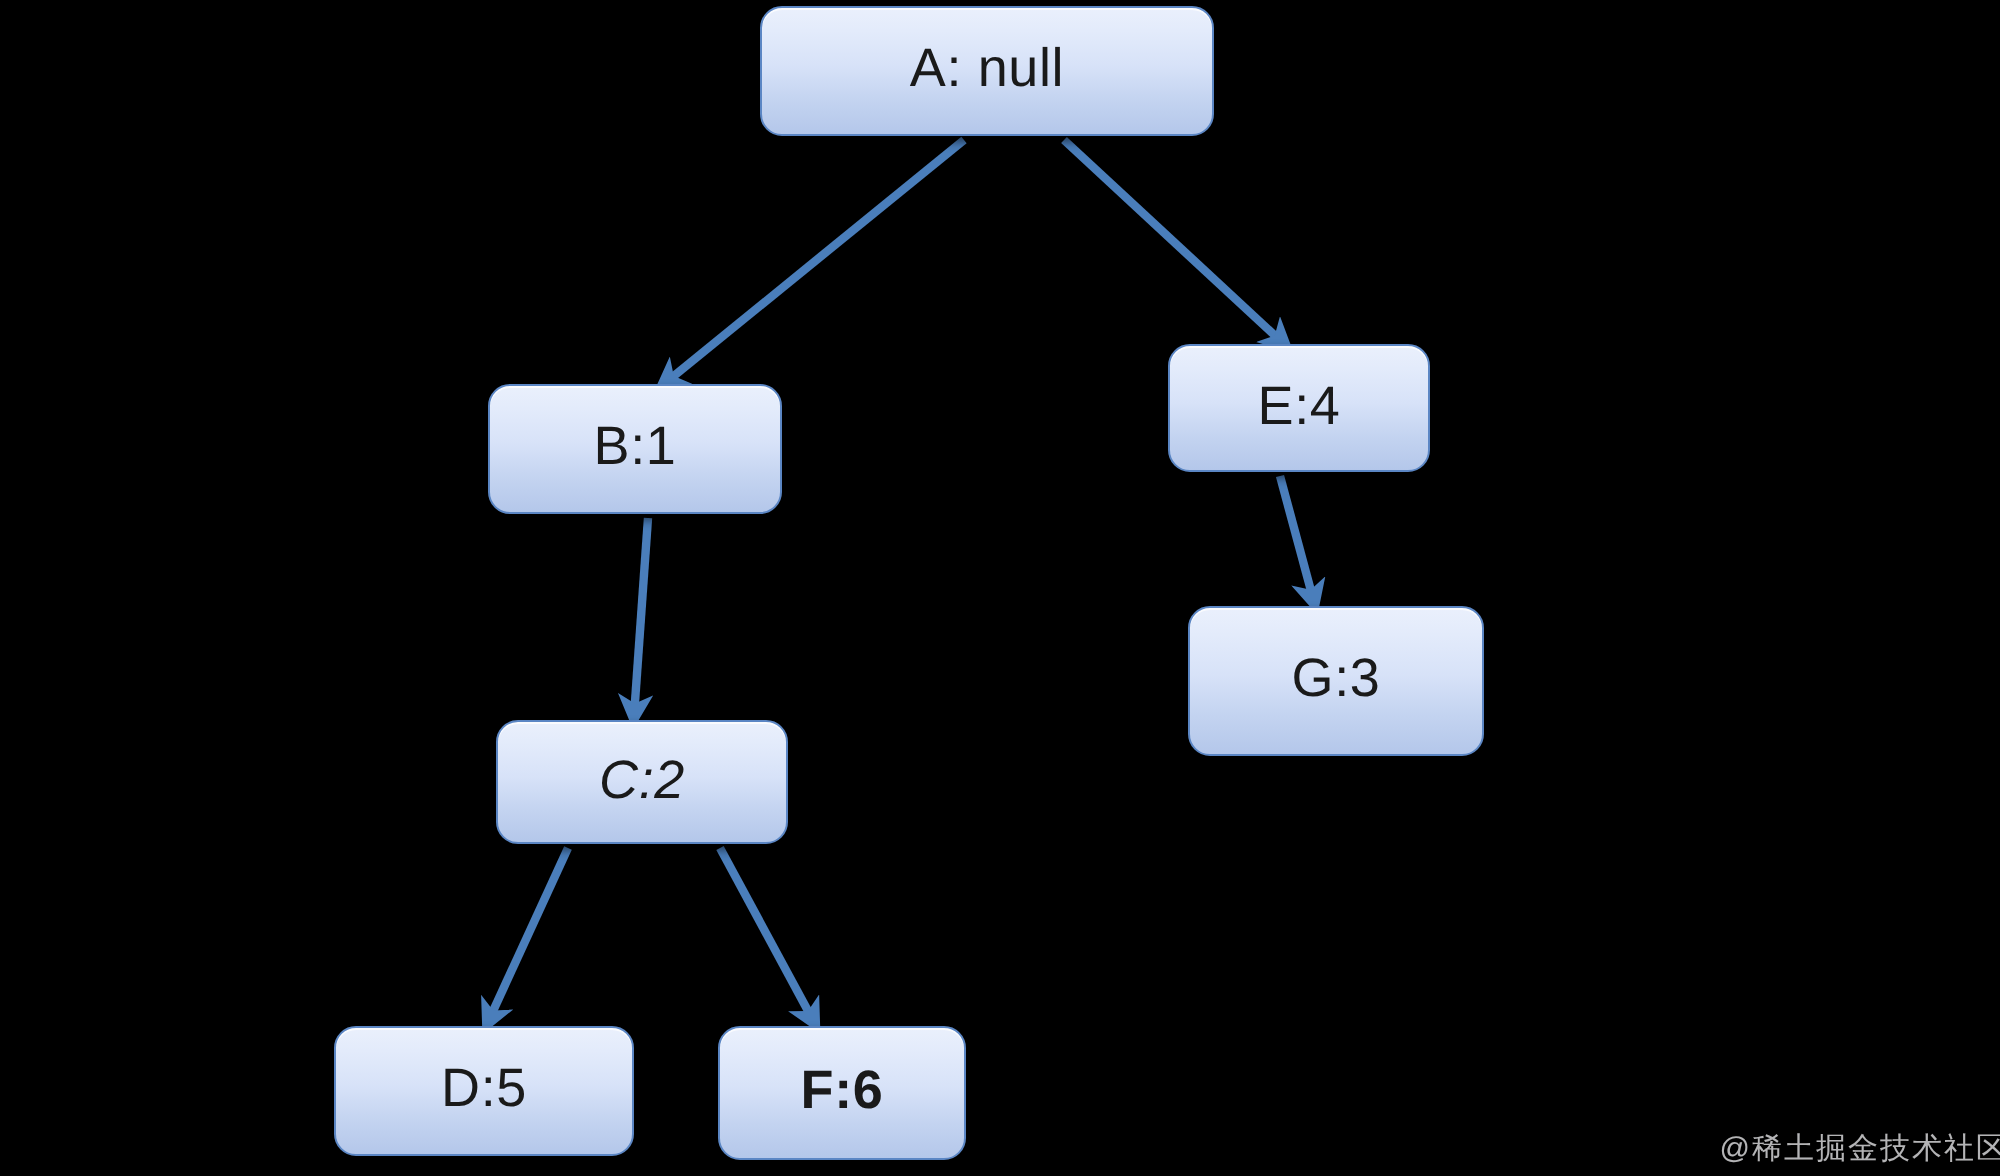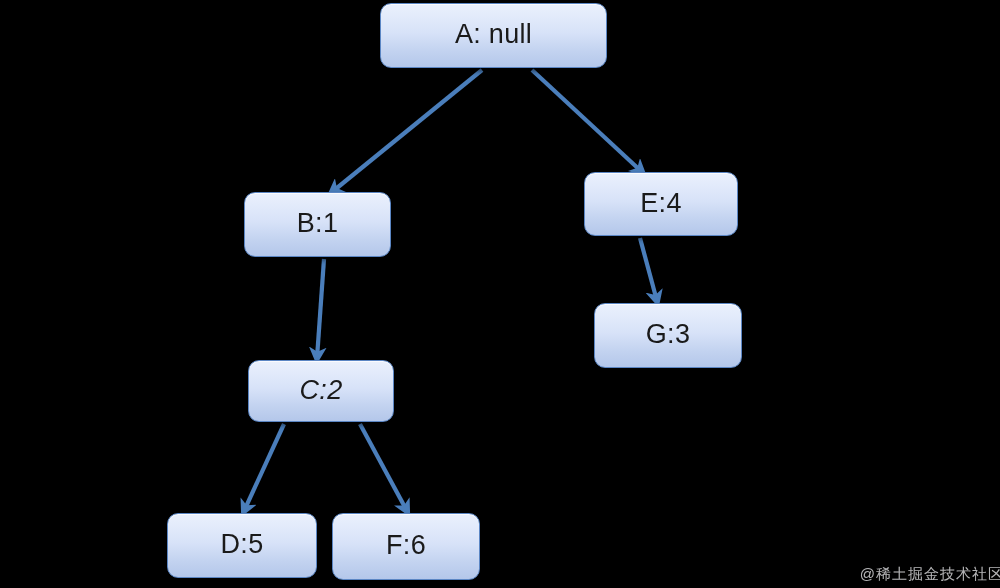--- a/index.html
+++ b/index.html
@@ -87,32 +87,32 @@
       </g>
   </svg>
 
   <div id="nodes-group">
       <div class="node" style="left: 368px; top: 3px; width: 227px; height: 65px;">
         <span class="node-label">A: null</span>
       </div>
       <div class="node" style="left: 232px; top: 192px; width: 147px; height: 65px;">
         <span class="node-label">B:1</span>
       </div>
-      <div class="node" style="left: 572px; top: 172px; width: 154px; height: 64px;">
+      <div class="node" style="left: 572px; top: 172px; width: 131px; height: 64px;">
         <span class="node-label">E:4</span>
       </div>
       <div class="node" style="left: 236px; top: 360px; width: 146px; height: 62px; font-style: italic;">
         <span class="node-label">C:2</span>
       </div>
-      <div class="node" style="left: 582px; top: 303px; width: 148px; height: 65px;">
+      <div class="node" style="left: 582px; top: 303px; width: 148px; height: 75px;">
         <span class="node-label">G:3</span>
       </div>
       <div class="node" style="left: 155px; top: 513px; width: 150px; height: 65px;">
         <span class="node-label">D:5</span>
       </div>
-      <div class="node" style="left: 320px; top: 513px; width: 148px; height: 67px;">
+      <div class="node" style="left: 347px; top: 513px; width: 124px; height: 67px; font-weight: bold;">
         <span class="node-label">F:6</span>
       </div>
     </div>
 
   <div id="watermark">@稀土掘金技术社区</div>
 
 </div>
 
 </body></html>

